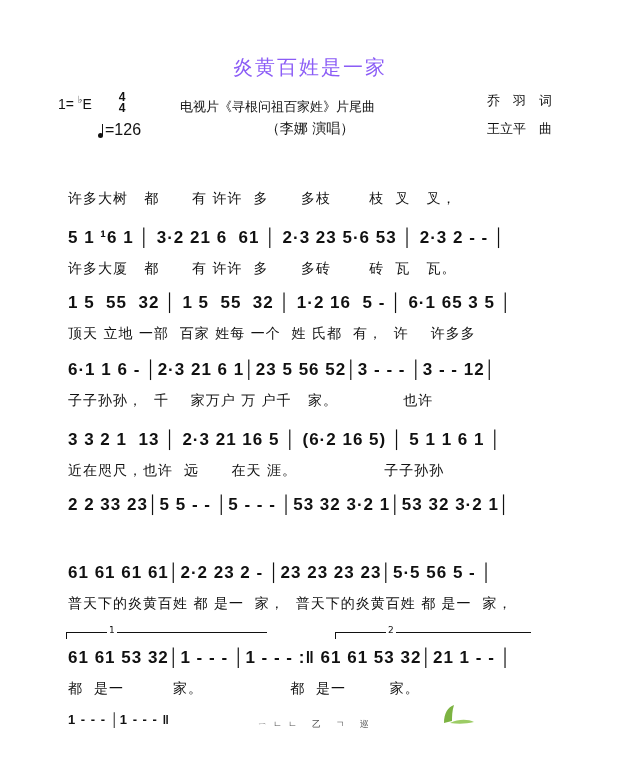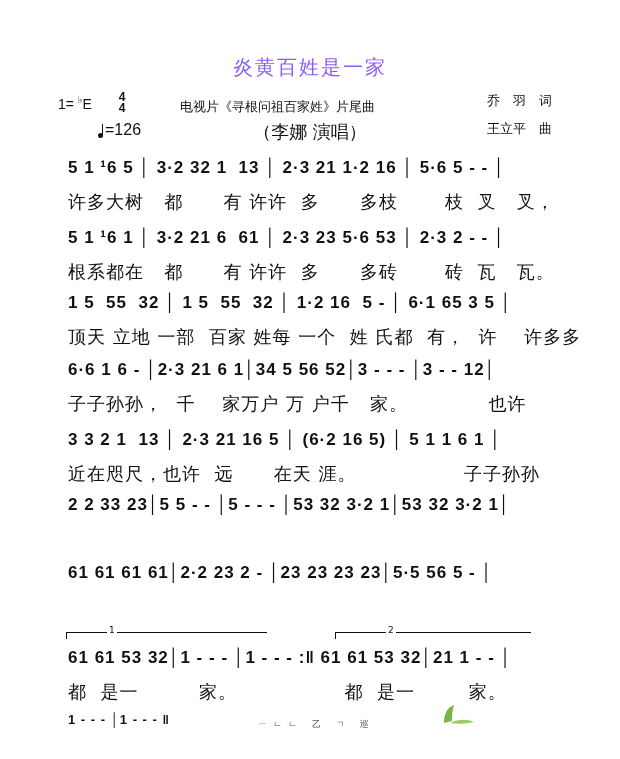--- a/index.html
+++ b/index.html
@@ -5,25 +5,25 @@
   html, body { margin:0; padding:0; background:#ffffff; }
   body { width:620px; height:759px; position:relative; overflow:hidden; font-family:"DejaVu Sans","Liberation Sans",sans-serif; color:#111; }
   .title { position:absolute; left:0; width:620px; top:54px; text-align:center; font-family:"DejaVu Serif","Liberation Serif",serif; font-size:20px; color:#8b5cf6; letter-spacing:2px; }
   .key { position:absolute; left:58px; top:94px; font-size:14px; font-family:"Liberation Sans",sans-serif; }
   .key .flat { font-size:10px; vertical-align:super; }
   .timesig { position:absolute; left:116px; top:92px; width:12px; text-align:center; font-weight:bold; font-size:12px; line-height:11px; font-family:"Liberation Sans",sans-serif; }
   .tempo { position:absolute; left:58px; top:121px; font-size:16px; font-family:"Liberation Sans",sans-serif;margin-left:40px; }
   .tempo .note { display:inline-block; width:5px; height:5px; background:#111; border-radius:50%; position:relative; top:3px; margin-right:2px; }
   .tempo .note:after { content:""; position:absolute; right:0; bottom:3px; width:1px; height:11px; background:#111; }
   .subtitle { position:absolute; left:180px; width:260px; text-align:left; top:98px; font-size:13px; }
-  .singer { position:absolute; left:180px; width:260px; text-align:center; top:120px; font-size:18px; }
+  .singer { position:absolute; left:180px; width:260px; text-align:center; top:120px; font-size:14px; }
   .credit { position:absolute; left:487px; font-size:13px; }
   .line { position:absolute; left:0; width:620px; height:70px; }
   .notes { position:absolute; left:68px; top:0; height:26px; font-family:"Liberation Sans",sans-serif; font-weight:bold; font-size:17px; white-space:pre; letter-spacing:1px; }
-  .lyrics { position:absolute; left:68px; top:32px; font-size:18px; white-space:pre; letter-spacing:1px; }
+  .lyrics { position:absolute; left:68px; top:32px; font-size:14px; white-space:pre; letter-spacing:1px; }
   .leaf { position:absolute; left:440px; top:703px; width:36px; height:22px; }
   .foot-text { position:absolute; left:258px; top:718px; font-size:9px; color:#555; letter-spacing:6px; }
   .volta { position:absolute; height:6px; border-top:1px solid #111; border-left:1px solid #111; }
   .volta span { position:absolute; top:-8px; font-size:9px; background:#fff; padding:0 2px; }
 </style>
 </head>
 <body>
 
 <div class="title">炎黄百姓是一家</div>
 
@@ -37,44 +37,44 @@
 <div class="tempo">
   <span class="note"></span><span>=126</span>
 </div>
 
 <div class="subtitle">电视片《寻根问祖百家姓》片尾曲</div>
 <div class="singer">（李娜 演唱）</div>
 <div class="credit" style="top:92px">乔　羽　词</div>
 <div class="credit" style="top:120px">王立平　曲</div>
 
 <div class="line" style="top:158px">
-  <div class="notes">5 1 ¹6 5 │ 3·2 32 1  13 │ 2·3 21 1·2 16 │ 5·6 5 - - │</div>
   <div class="lyrics">许多大树   都      有 许许  多      多枝       枝  叉   叉，</div>
 </div>
 <div class="line" style="top:228px">
   <div class="notes">5 1 ¹6 1 │ 3·2 21 6  61 │ 2·3 23 5·6 53 │ 2·3 2 - - │</div>
-  <div class="lyrics">根系都在   都      有 许许  多      多砖       砖  瓦   瓦。</div>
+  <div class="lyrics">许多大厦   都      有 许许  多      多砖       砖  瓦   瓦。</div>
 </div>
 <div class="line" style="top:293px">
   <div class="notes">1 5  55  32 │ 1 5  55  32 │ 1·2 16  5 - │ 6·1 65 3 5 │</div>
   <div class="lyrics">顶天 立地 一部  百家 姓每 一个  姓 氏都  有，  许    许多多</div>
 </div>
 <div class="line" style="top:360px">
-  <div class="notes">6·6 1 6 - │2·3 21 6 1│34 5 56 52│3 - - - │3 - - 12│</div>
+  <div class="notes">6·1 1 6 - │2·3 21 6 1│23 5 56 52│3 - - - │3 - - 12│</div>
   <div class="lyrics">子子孙孙，  千    家万户 万 户千   家。            也许</div>
 </div>
 <div class="line" style="top:430px">
   <div class="notes">3 3 2 1  13 │ 2·3 21 16 5 │ (6·2 16 5) │ 5 1 1 6 1 │</div>
   <div class="lyrics">近在咫尺，也许  远      在天 涯。                子子孙孙</div>
 </div>
 <div class="line" style="top:495px">
   <div class="notes">2 2 33 23│5 5 - - │5 - - - │53 32 3·2 1│53 32 3·2 1│</div>
 </div>
 <div class="line" style="top:563px">
   <div class="notes">61 61 61 61│2·2 23 2 - │23 23 23 23│5·5 56 5 - │</div>
+  <div class="lyrics">普天下的炎黄百姓 都 是一  家，  普天下的炎黄百姓 都 是一  家，</div>
 </div>
 
 <div class="volta" style="left:66px; top:632px; width:200px;">
     <span style="left:40px">1</span>
   </div>
 <div class="volta" style="left:335px; top:632px; width:195px;">
     <span style="left:50px">2</span>
   </div>
 
 <div class="line" style="top:648px">

